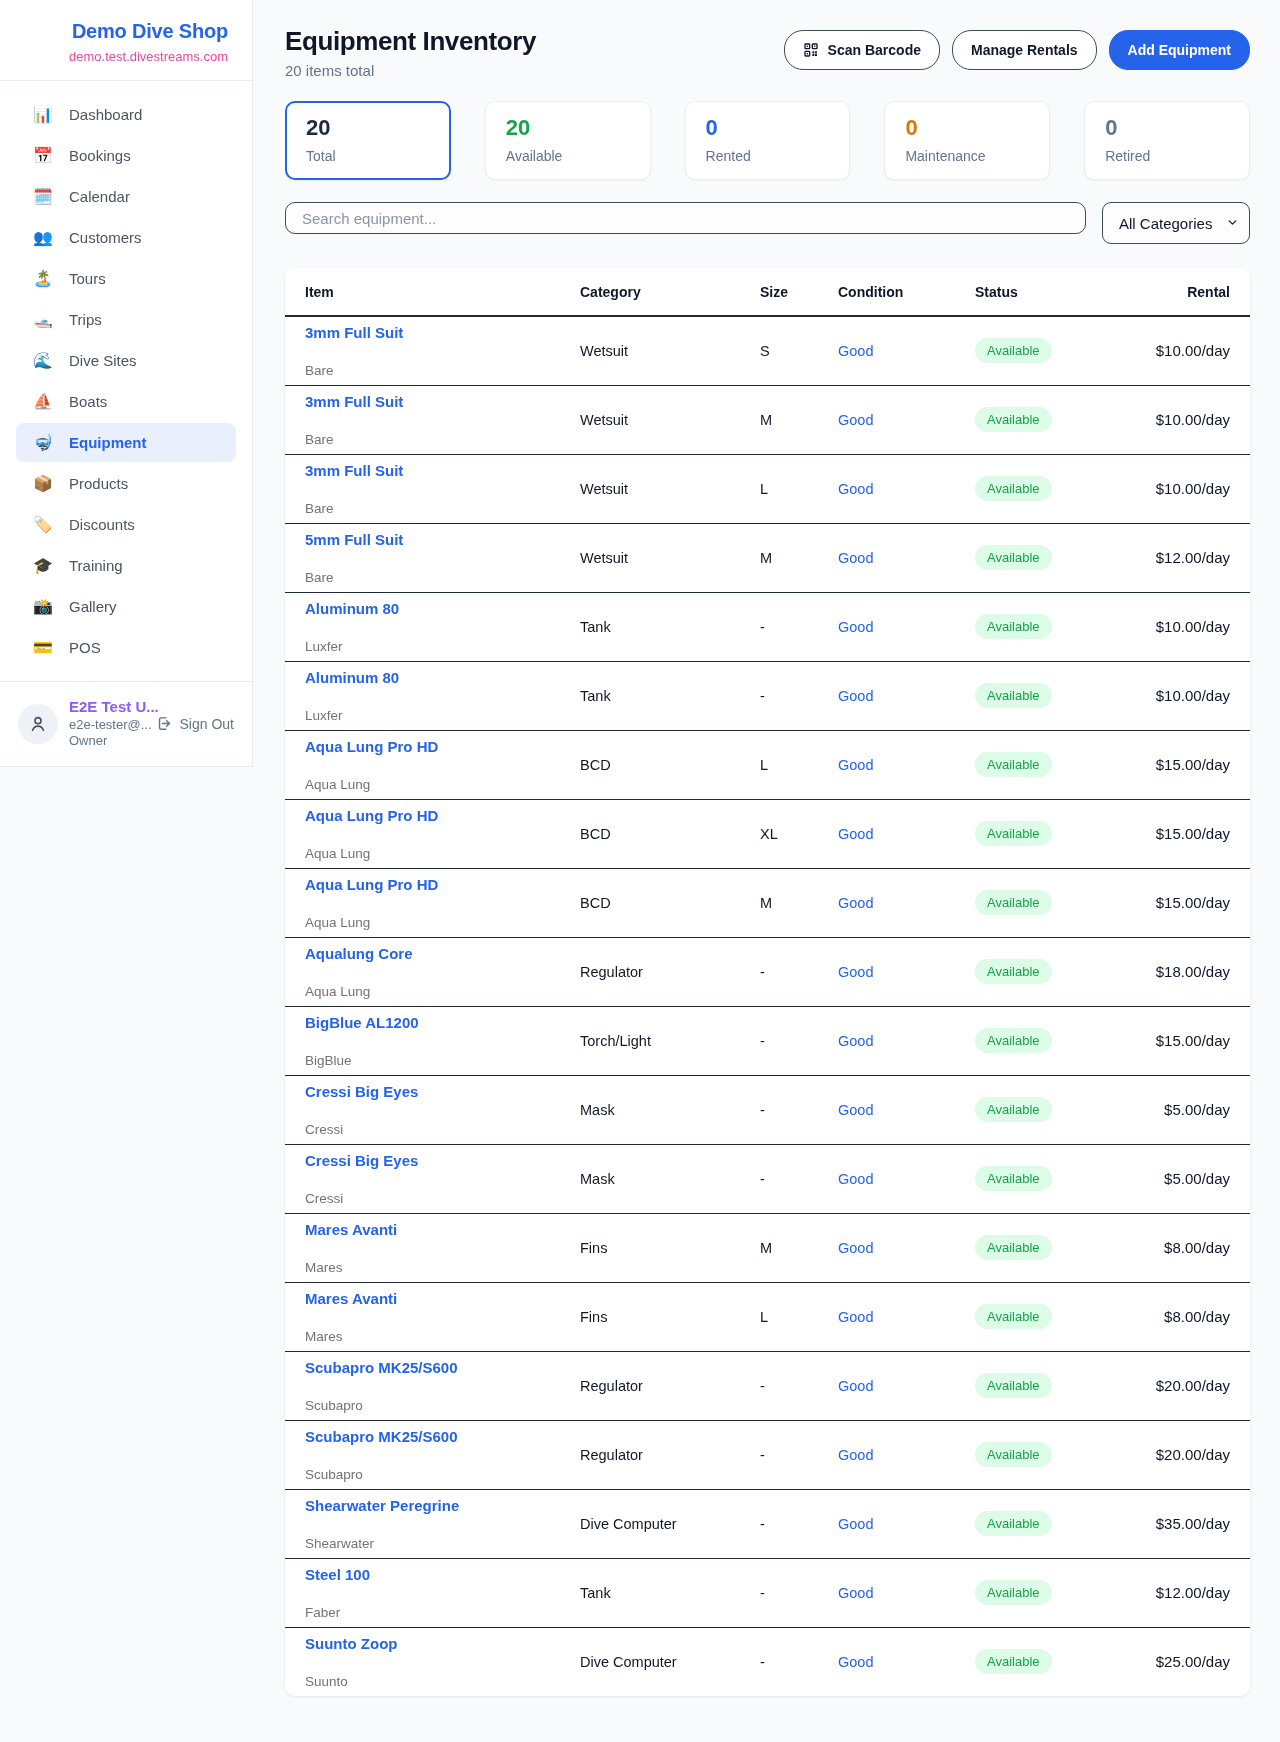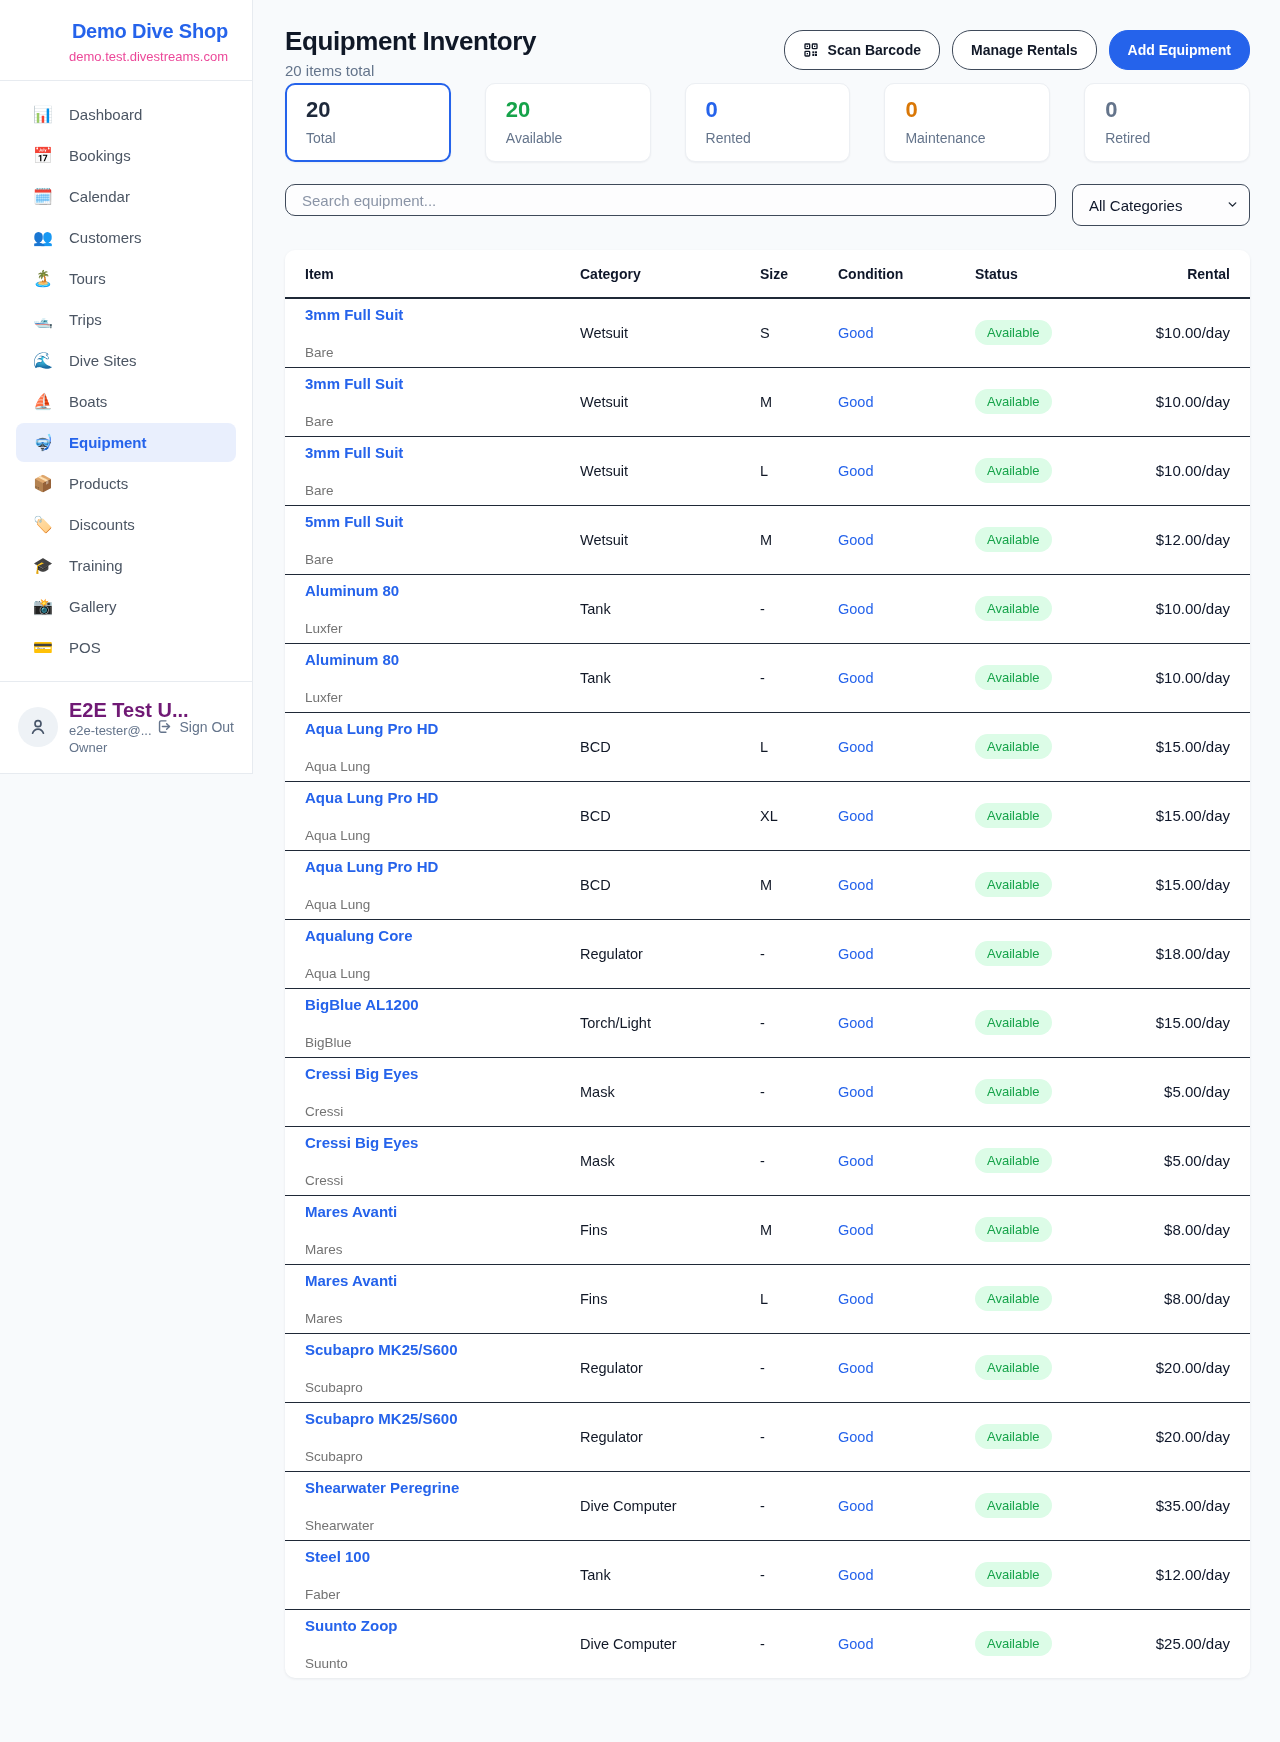--- a/index.html
+++ b/index.html
@@ -29,28 +29,28 @@
   .nav-item.active { background:#e9effd; color:#2563eb; font-weight:600; }
   .user-block {
     border-top:1px solid #e7ebf0; padding:15px 18px 16px;
     display:flex; align-items:center; gap:11px;
   }
   .avatar {
     width:40px; height:40px; border-radius:50%; background:#eef2f6;
     display:flex; align-items:center; justify-content:center; flex-shrink:0;
   }
   .user-info { line-height:1.3; min-width:0; }
-  .user-name { font-size:20px; font-weight:700; color:#701a75; white-space:nowrap; }
+  .user-name { font-size:15px; font-weight:700; color:#8b5cf6; white-space:nowrap; }
   .user-email,.user-role { font-size:13px; color:#64748b; white-space:nowrap; }
   .signout { margin-left:auto; display:flex; align-items:center; gap:7px;
     color:#64748b; font-size:14px; cursor:pointer; flex-shrink:0; }
 
   
   .main { flex:1; padding:26px 30px 0 32px; min-width:0; }
-  .page-header { display:flex; justify-content:space-between; align-items:flex-start; margin-bottom:4px; }
+  .page-header { display:flex; justify-content:space-between; align-items:flex-start; margin-bottom:22px; }
   .page-title { font-size:26px; font-weight:800; letter-spacing:-.4px; color:#101827; }
   .page-subtitle { font-size:15px; color:#64748b; margin-top:5px; }
   .header-actions { display:flex; gap:12px; align-items:center; margin-top:4px; }
   .btn {
     height:40px; display:inline-flex; align-items:center; gap:9px;
     padding:0 18px; border-radius:19px; font-size:14px; font-weight:600;
     background:#ffffff; border:1.5px solid #3f4a5a; color:#111827; cursor:pointer;
     font-family:inherit;
   }
   .btn-primary { background:#2563eb; border-color:#2563eb; color:#ffffff; }
@@ -66,21 +66,21 @@
   .stat-label { font-size:14px; color:#64748b; margin-top:7px; }
 
   
   .filter-row { display:flex; gap:16px; margin-bottom:24px; }
   .search-input {
     flex:1; height:32px; border:1.5px solid #3f4a5a; border-radius:10px;
     padding:0 16px; font-size:15px; color:#0f172a; background:#fdfdfe; outline:none;
     font-family:inherit;
   }
   .search-input::placeholder { color:#8a94a6; }
-  .select-wrap { position:relative; width:178px; flex-shrink:0; }
+  .select-wrap { position:relative; width:148px; flex-shrink:0; }
   .category-select {
     width:100%; height:42px; border:1.5px solid #3f4a5a; border-radius:9px;
     background:#fdfdfe; font-size:15px; color:#0f172a; padding:0 30px 0 16px;
     appearance:none; -webkit-appearance:none; cursor:pointer; font-family:inherit;
   }
   .select-caret { position:absolute; right:11px; top:14px; pointer-events:none; color:#1f2937; }
 
   
   .table-card {
     background:#ffffff; border-radius:10px; box-shadow:0 1px 3px rgba(16,24,40,.08);

